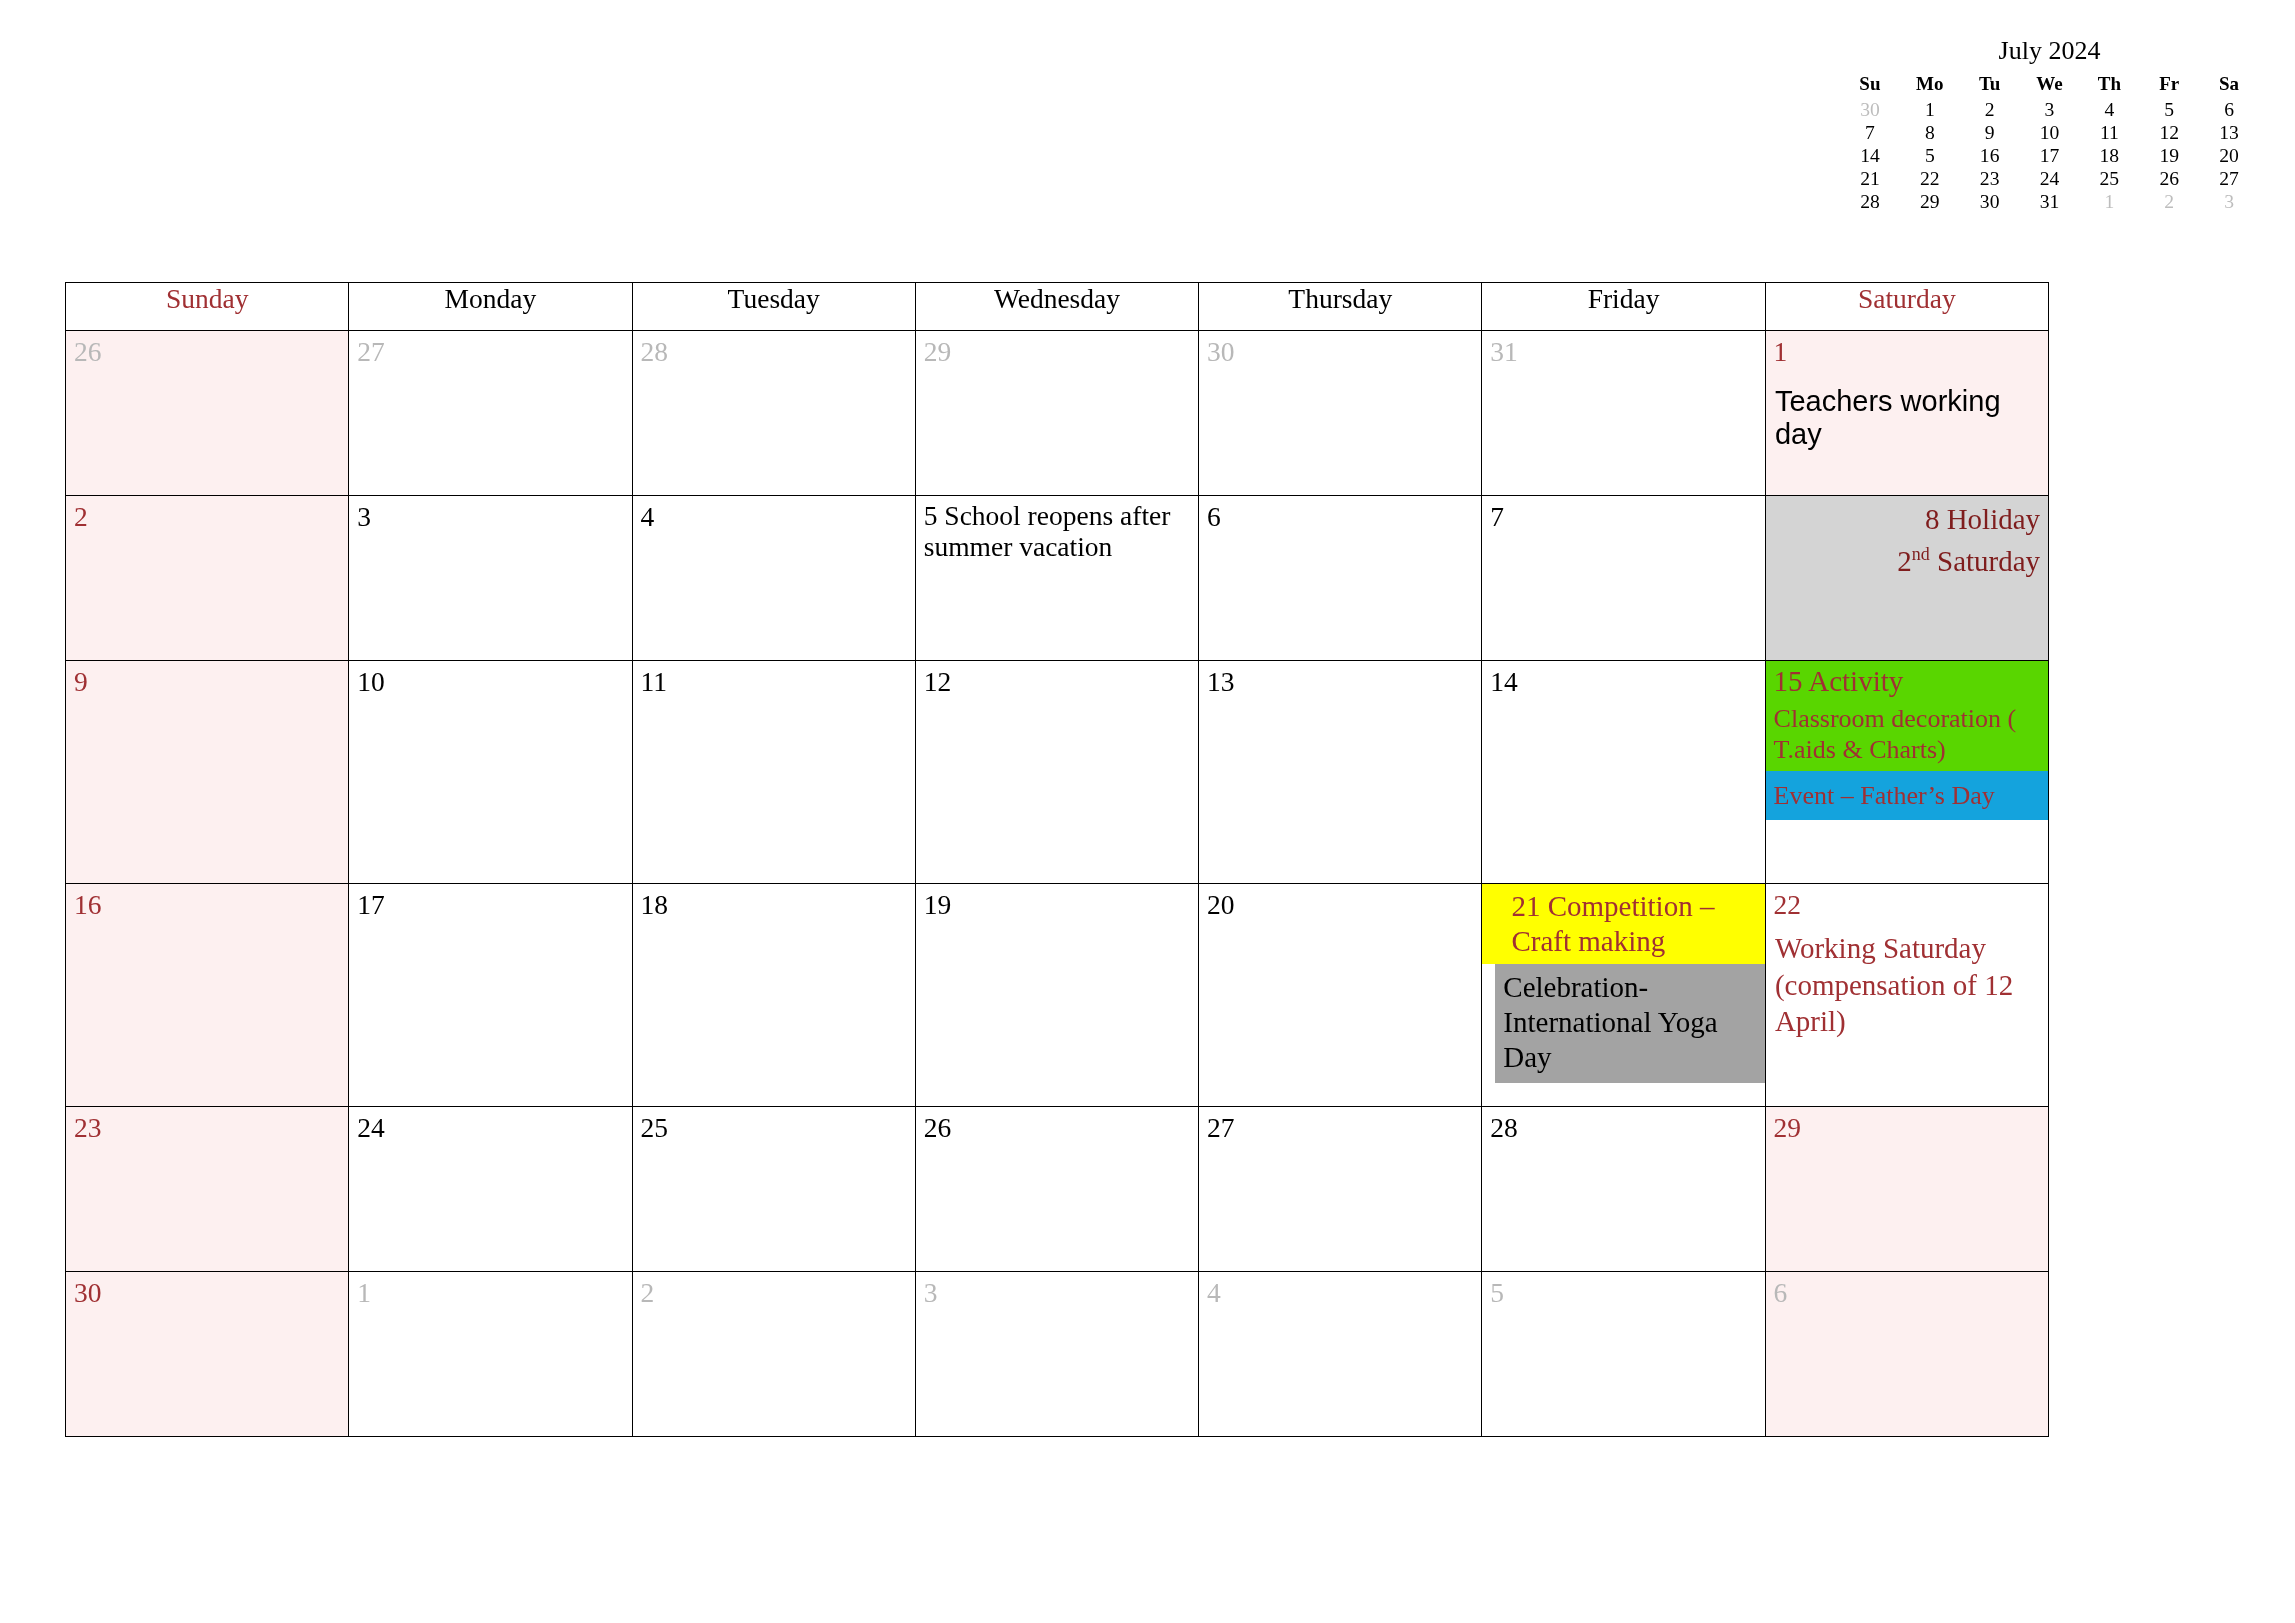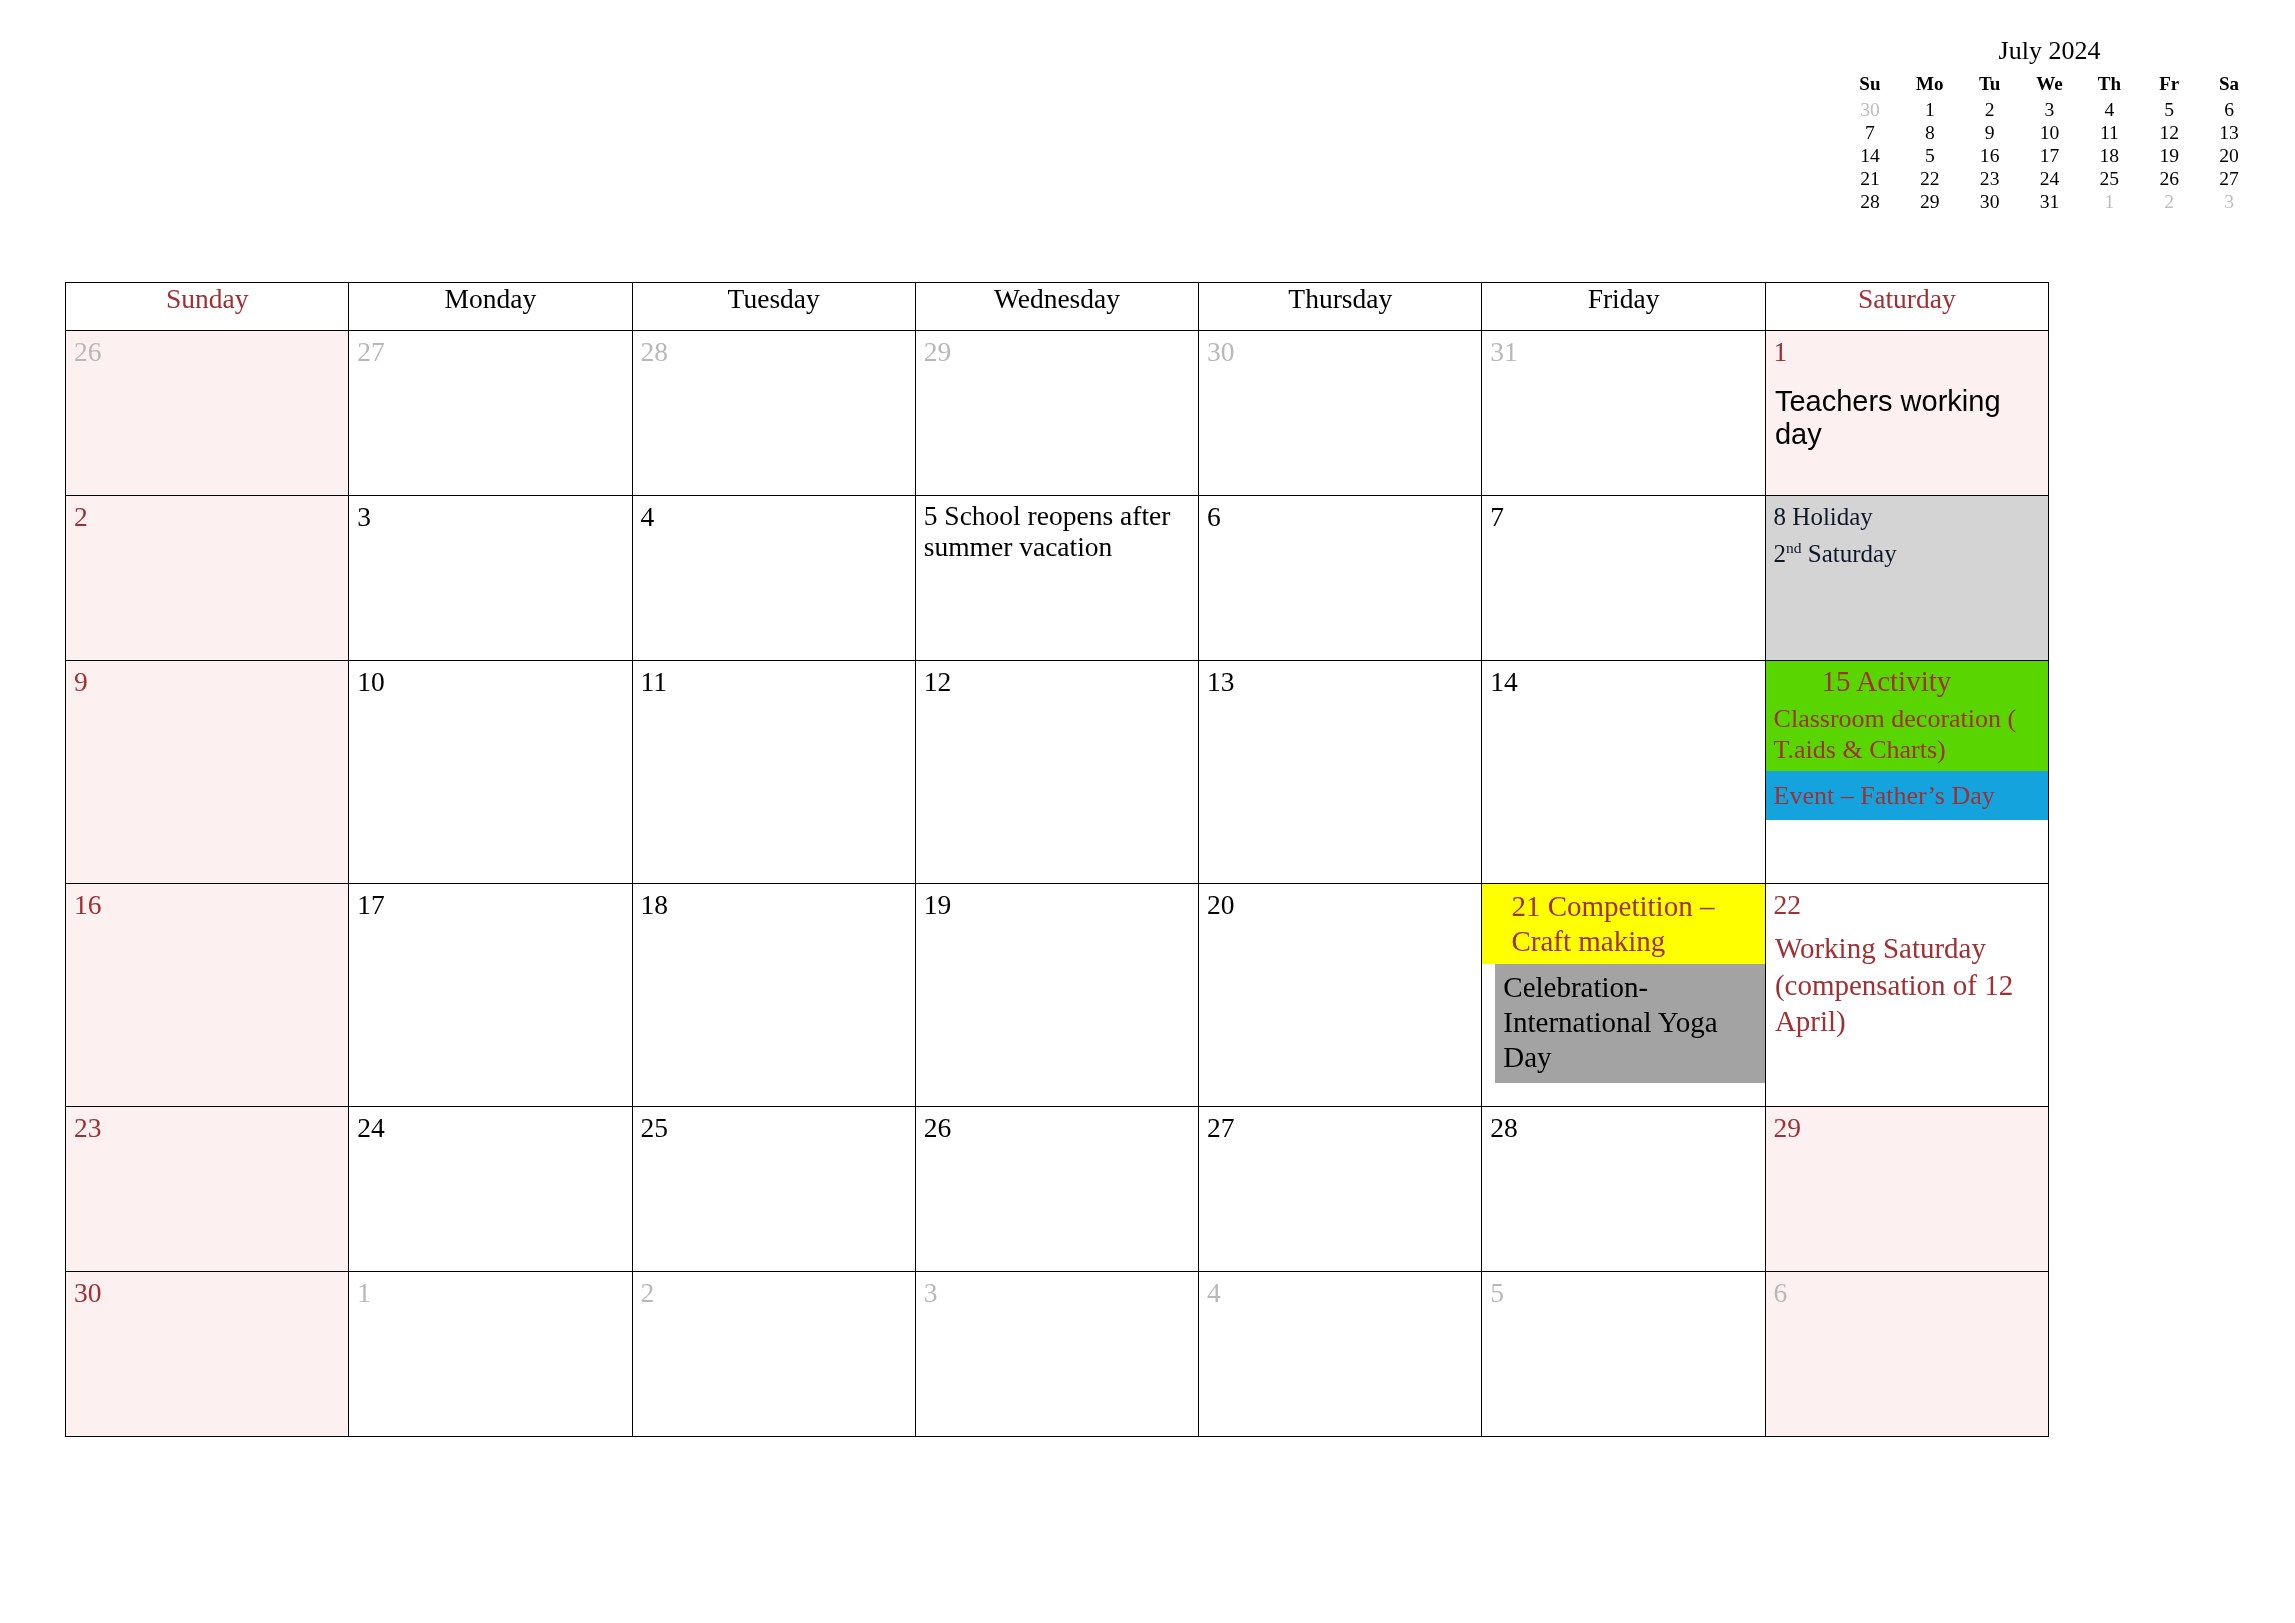--- a/index.html
+++ b/index.html
@@ -131,25 +131,26 @@
   }
   .evt-serif {
     font-family: "Liberation Serif", serif;
   }
   .evt-green  { background: #59d600; color: #a03033; }
   .evt-blue   { background: #14a3dd; color: #a03033; }
   .evt-yellow { background: #ffff00; color: #a03033; }
   .evt-magenta{ background: #a3a3a3; color: #000000; margin-left: 13px; }
 
   .holiday-text {
-    color: #0f172a;
-    font-size: 25px;
+    color: #7f1d1d;
+    font-size: 29px;
     font-family: "Liberation Serif", serif;
     padding: 5.2px 7.9px 0 7.9px;
     line-height: 1.25;
+    text-align: right;
   }
 
   .teachers-day {
     font-family: "Liberation Sans", sans-serif;
     font-size: 29px;
     padding: 17px 9.2px 0 9.2px;
     color: #000000;
   }
 
   .sat22 {
@@ -159,21 +160,20 @@
     padding: 9.2px 10.5px 0 9.2px;
     line-height: 1.25;
   }
 
   sup { font-size: 0.62em; vertical-align: super; }
 
   .block-title {
     font-size: 29px;
     font-family: "Liberation Serif", serif;
     padding: 3.9px 7.9px 1.3px 7.9px;
-    margin-left: 48px;
   }
   .flex-fill { flex: 1 1 auto; }
 </style>
 </head>
 <body>
 
 <div class="header">
 
   <div class="mini-month">
     <div class="mini-title">July 2024</div>

